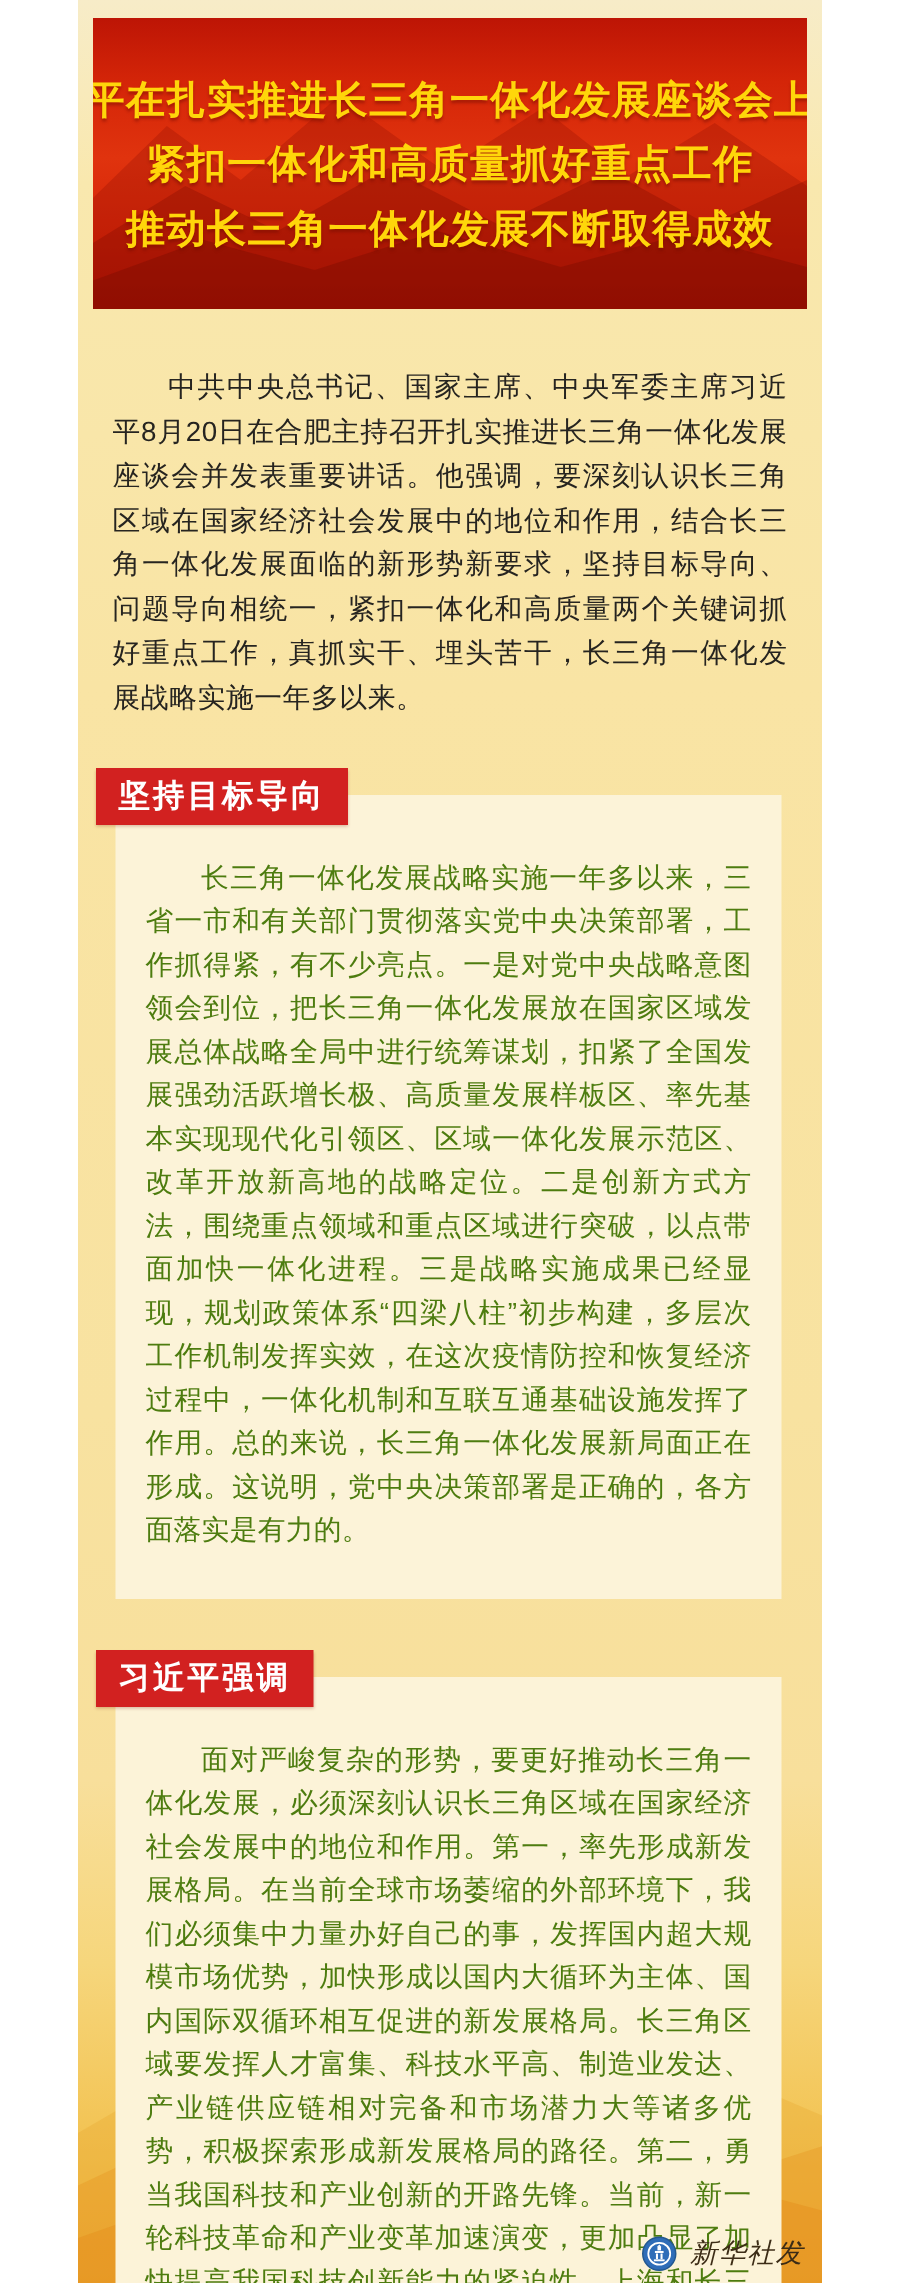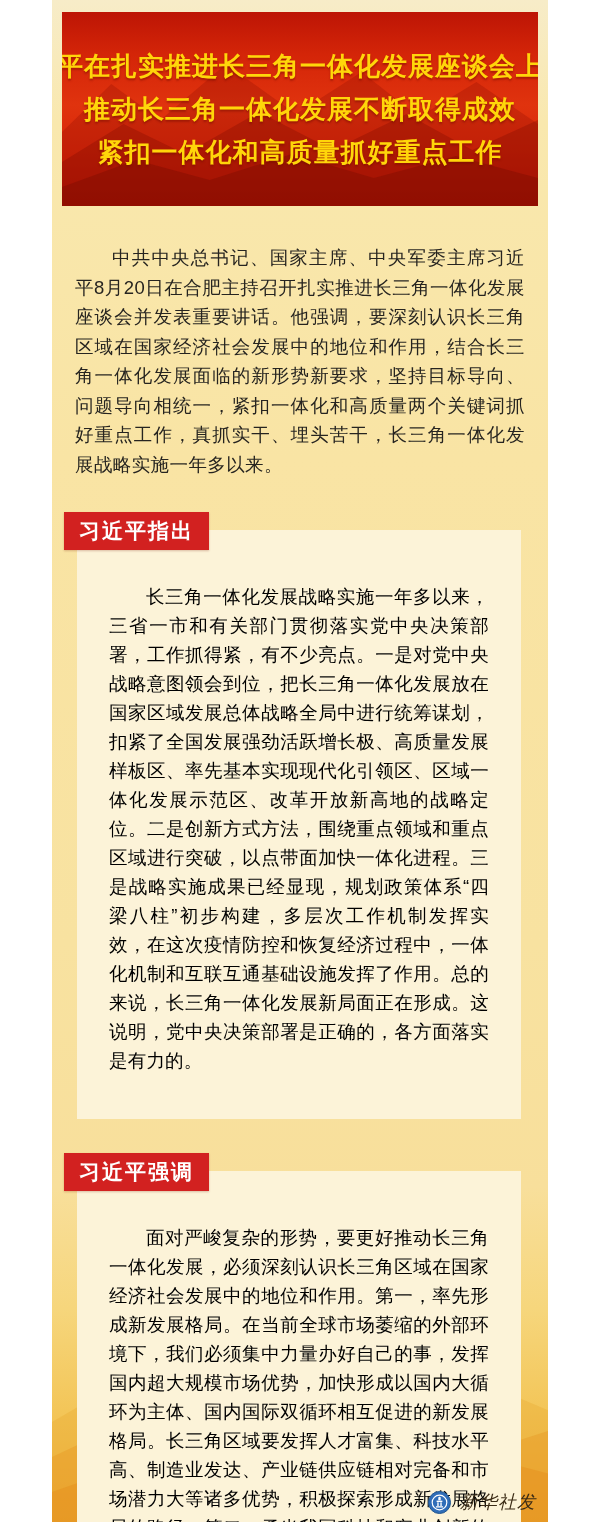--- a/index.html
+++ b/index.html
@@ -94,22 +94,22 @@
     letter-spacing: 2px;
     line-height: 1;
     padding: 8px 15px 9px 15px;
     box-shadow: 0 1px 2px rgba(120, 20, 0, 0.25);
   }
   .section-box {
     background: #fcf3d8;
     padding: 36px 16px 28px 16px;
   }
   .section-box p {
-    margin: 16px;
-    color: #000000;
+    margin: 4px;
+    color: #4d7c0f;
     font-size: 18.5px;
     line-height: 29px;
     letter-spacing: 0.2px;
     text-align: justify;
     text-indent: 2em;
   }
   .credit {
     position: absolute;
     right: 12px;
     bottom: 8px;
@@ -148,29 +148,29 @@
   </svg>
 
   <div class="banner">
     <svg viewBox="0 0 580 194" preserveAspectRatio="none" aria-hidden="true">
       <path d="M0,120 L60,72 L120,108 L200,52 L285,102 L365,60 L435,105 L505,70 L580,112 L580,194 L0,194 Z" fill="#8f0f02" opacity="0.28"></path>
       <path d="M0,150 L75,112 L150,142 L240,100 L330,138 L420,102 L500,138 L580,108 L580,194 L0,194 Z" fill="#7a0b01" opacity="0.30"></path>
       <path d="M0,175 L90,148 L180,168 L280,142 L380,166 L480,144 L580,166 L580,194 L0,194 Z" fill="#6b0901" opacity="0.30"></path>
     </svg>
     <div class="banner-titles">
       <div class="t">习近平在扎实推进长三角一体化发展座谈会上强调</div>
+      <div class="t">紧扣一体化和高质量抓好重点工作</div>
       <div class="t">推动长三角一体化发展不断取得成效</div>
-      <div class="t">紧扣一体化和高质量抓好重点工作</div>
     </div>
   </div>
 
   <p class="intro">中共中央总书记、国家主席、中央军委主席习近平8月20日在合肥主持召开扎实推进长三角一体化发展座谈会并发表重要讲话。他强调，要深刻认识长三角区域在国家经济社会发展中的地位和作用，结合长三角一体化发展面临的新形势新要求，坚持目标导向、问题导向相统一，紧扣一体化和高质量两个关键词抓好重点工作，真抓实干、埋头苦干，长三角一体化发展战略实施一年多以来。</p>
 
   <div class="section">
-    <div class="section-label">习近平指出</div>
+    <div class="section-label">坚持目标导向</div>
     <div class="section-box">
       <p>长三角一体化发展战略实施一年多以来，三省一市和有关部门贯彻落实党中央决策部署，工作抓得紧，有不少亮点。一是对党中央战略意图领会到位，把长三角一体化发展放在国家区域发展总体战略全局中进行统筹谋划，扣紧了全国发展强劲活跃增长极、高质量发展样板区、率先基本实现现代化引领区、区域一体化发展示范区、改革开放新高地的战略定位。二是创新方式方法，围绕重点领域和重点区域进行突破，以点带面加快一体化进程。三是战略实施成果已经显现，规划政策体系“四梁八柱”初步构建，多层次工作机制发挥实效，在这次疫情防控和恢复经济过程中，一体化机制和互联互通基础设施发挥了作用。总的来说，长三角一体化发展新局面正在形成。这说明，党中央决策部署是正确的，各方面落实是有力的。</p>
     </div>
   </div>
 
   <div class="section">
     <div class="section-label">习近平强调</div>
     <div class="section-box">
       <p>面对严峻复杂的形势，要更好推动长三角一体化发展，必须深刻认识长三角区域在国家经济社会发展中的地位和作用。第一，率先形成新发展格局。在当前全球市场萎缩的外部环境下，我们必须集中力量办好自己的事，发挥国内超大规模市场优势，加快形成以国内大循环为主体、国内国际双循环相互促进的新发展格局。长三角区域要发挥人才富集、科技水平高、制造业发达、产业链供应链相对完备和市场潜力大等诸多优势，积极探索形成新发展格局的路径。第二，勇当我国科技和产业创新的开路先锋。当前，新一轮科技革命和产业变革加速演变，更加凸显了加快提高我国科技创新能力的紧迫性。上海和长三角区域不仅要提供优质产品，更要提供高水平科技供给，支撑全国高质量发展。第三，加快打造改革开放新高地。近来，经济全球化遭遇倒流逆风，越是这样我们越是要高举构建人类命运共同体旗帜，坚定不移维护和引领经济全球化。长三角区域一直是改革开放前沿。要对标国际一流标准改善营商环境，以开放、服务、创新、高效的发展环境吸引海内外人才和企业安家落户，推动贸易和投资便利化，努力成为联通国际市场和国内市场的重要桥梁。</p>
     </div>

